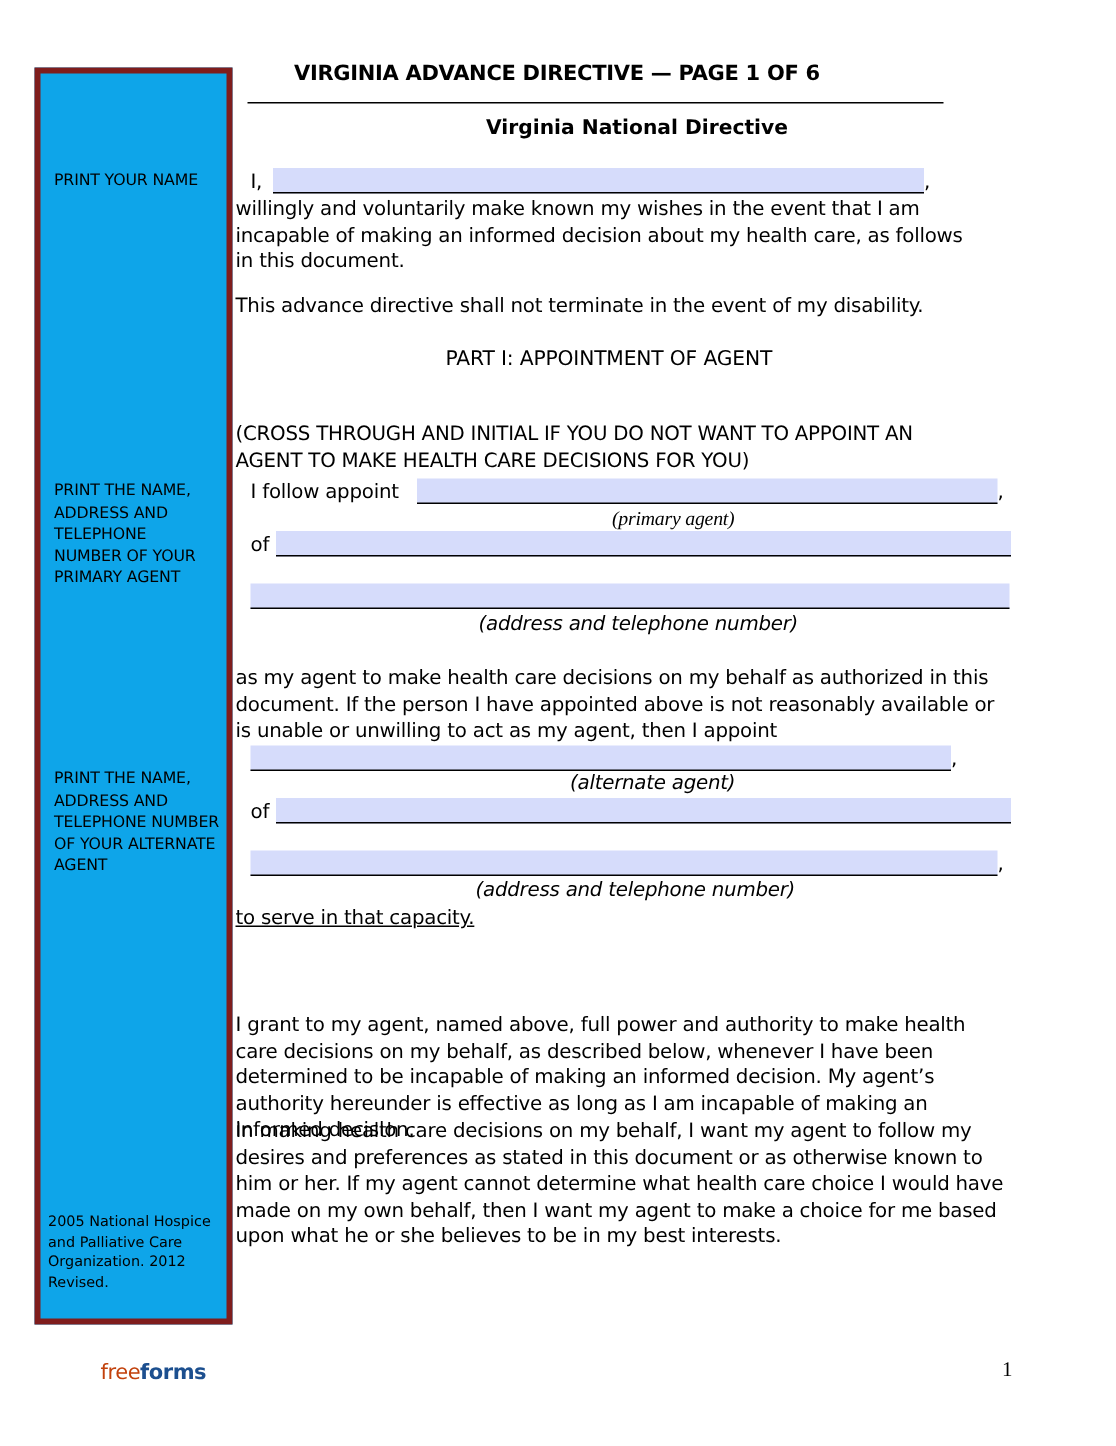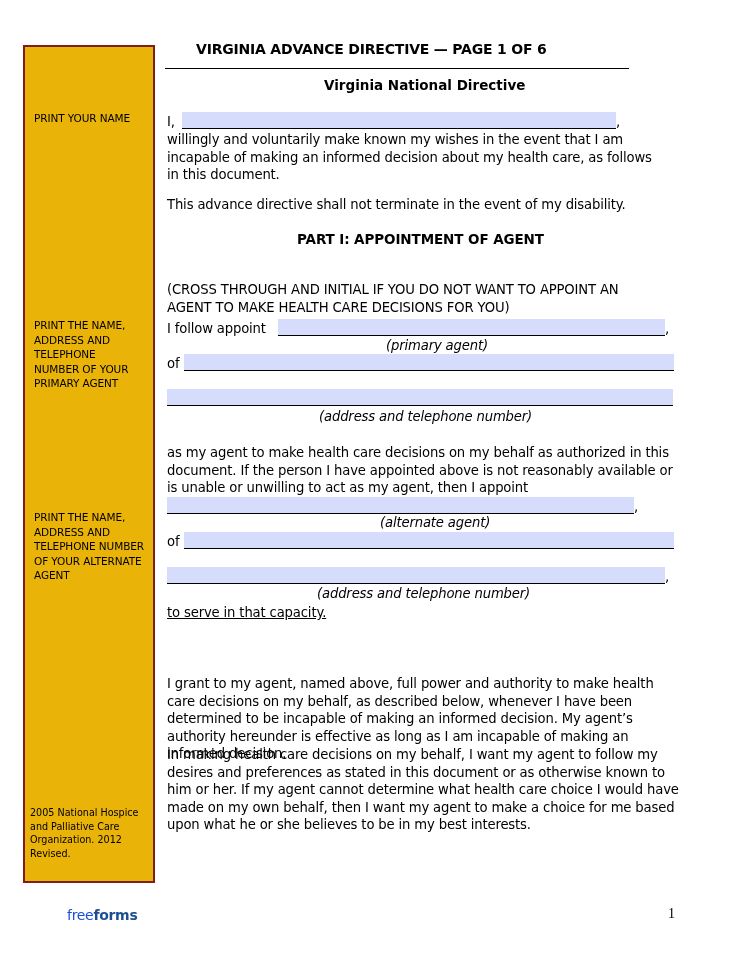--- a/index.html
+++ b/index.html
@@ -1,36 +1,36 @@
 <!DOCTYPE html>
 <html><head>
 <meta charset="utf-8">
 <style>
   html, body { margin: 0; padding: 0; background: #ffffff; }
   body { width: 744px; height: 964px; position: relative; overflow: hidden;
          font-family: "DejaVu Sans", sans-serif; color: #000; }
   .abs { position: absolute; }
   .sidebar { left: 23px; top: 45px; width: 132px; height: 838px;
-             background: #eab308; border: 2px solid #7f1d1d; box-sizing: border-box; }
+             background: #0ea5e9; border: 4px solid #7f1d1d; box-sizing: border-box; }
   .side-label { position: absolute; left: 9px; font-size: 10.5px; line-height: 14.5px;
                 text-transform: uppercase; letter-spacing: -0.1px; width: 120px; }
   .side-note { position: absolute; left: 5px; font-size: 9.6px; line-height: 13.5px; width: 122px; }
   .header-title { left: 196px; top: 41px; font-weight: bold; font-size: 14px; letter-spacing: -0.2px; }
   .header-rule { left: 165px; top: 68px; width: 464px; height: 1px; background: #000; }
   .doc-title { left: 324px; top: 77px; font-weight: bold; font-size: 13.5px; }
   .body-text { font-size: 13.2px; line-height: 17.5px; letter-spacing: -0.15px; }
-  .para { left: 167px; width: 520px; }
+  .para { left: 157px; width: 520px; }
   .field { position: absolute; background: #d6dcfb; border-bottom: 1px solid #000;
            box-sizing: border-box; }
   .field input { width: 100%; height: 100%; border: 0; background: transparent;
                  font-family: "DejaVu Sans", sans-serif; font-size: 12px; padding: 0 3px; outline: none; }
   .caption { font-style: italic; font-size: 13.2px; letter-spacing: -0.15px; }
-  .part-heading { left: 297px; top: 231px; font-weight: bold; font-size: 13.5px; letter-spacing: -0.1px; }
+  .part-heading { left: 297px; top: 231px; font-weight: normal; font-size: 13.5px; letter-spacing: -0.1px; }
   .logo { left: 67px; top: 907px; font-size: 14px; font-weight: bold; letter-spacing: -0.3px; }
-  .logo .free { color: #1d4ed8; font-weight: normal; }
+  .logo .free { color: #c2410c; font-weight: normal; }
   .logo .forms { color: #1c4f8f; }
   .page-number { left: 668px; top: 906px; font-family: "Liberation Serif", serif; font-size: 14px; }
 </style>
 </head>
 <body>
 
 <div class="abs sidebar">
   <div class="side-label" style="top:64px;">PRINT YOUR NAME</div>
   <div class="side-label" style="top:463px; width:112px;">PRINT THE NAME, ADDRESS AND TELEPHONE NUMBER OF YOUR ALTERNATE AGENT</div>
   <div class="side-label" style="top:271px; width:108px;">PRINT THE NAME, ADDRESS AND TELEPHONE NUMBER OF YOUR PRIMARY AGENT</div>
@@ -51,21 +51,21 @@
 <div class="abs body-text para" style="top:196px;">This advance directive shall not terminate in the event of my disability.</div>
 
 <div class="abs part-heading">PART I: APPOINTMENT OF AGENT</div>
 <div class="abs body-text para" style="top:266px; width:490px;margin-top:15px;">(CROSS THROUGH AND INITIAL IF YOU DO NOT WANT TO APPOINT AN AGENT TO MAKE HEALTH CARE DECISIONS FOR YOU)</div>
 
 <div class="abs body-text" style="left:167px; top:320px;">I follow appoint</div>
 <div class="field" style="left:278px; top:319px; width:387px; height:17px;">
   <input type="text" value="" style="">
 </div>
 <div class="abs body-text" style="left:665px; top:320px;">,</div>
-<div class="abs caption" style="left:386px; top:338px;">(primary agent)</div>
+<div class="abs caption" style="left:408px; top:338px;font-family:Liberation Serif, serif;">(primary agent)</div>
 
 <div class="abs body-text" style="left:167px; top:355px;">of</div>
 <div class="field" style="left:184px; top:354px; width:490px; height:17px;">
   <input type="text" value="" style="">
 </div>
 <div class="field" style="left:167px; top:389px; width:506px; height:17px;">
   <input type="text" value="" style="">
 </div>
 <div class="abs caption" style="left:319px; top:409px;">(address and telephone number)</div>
 

